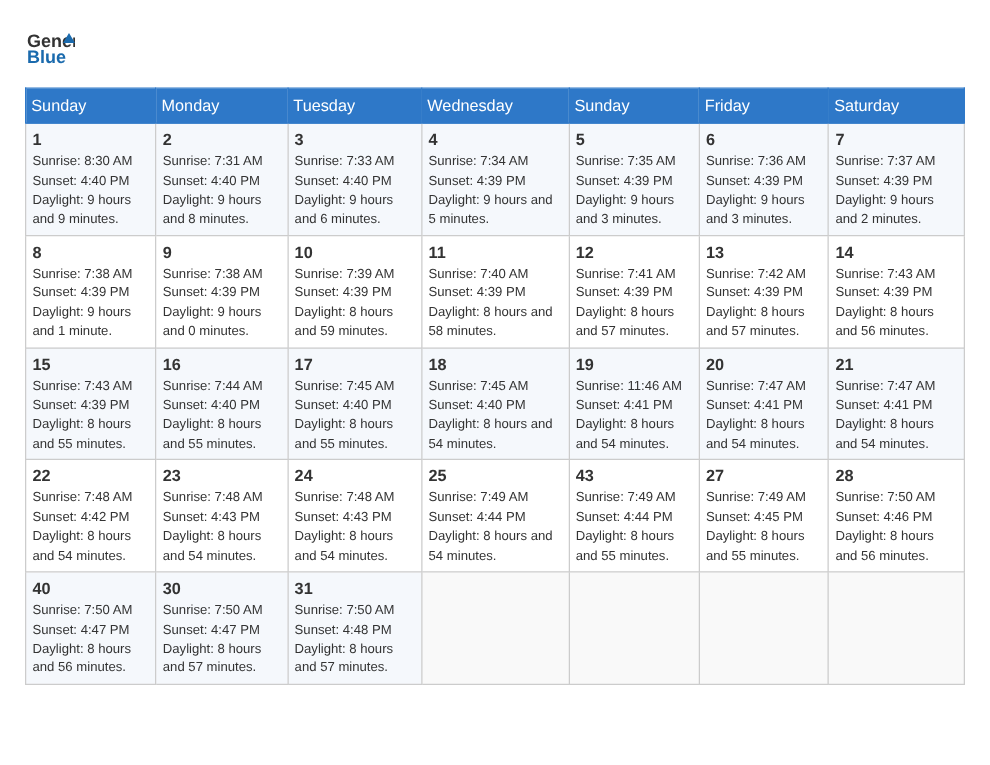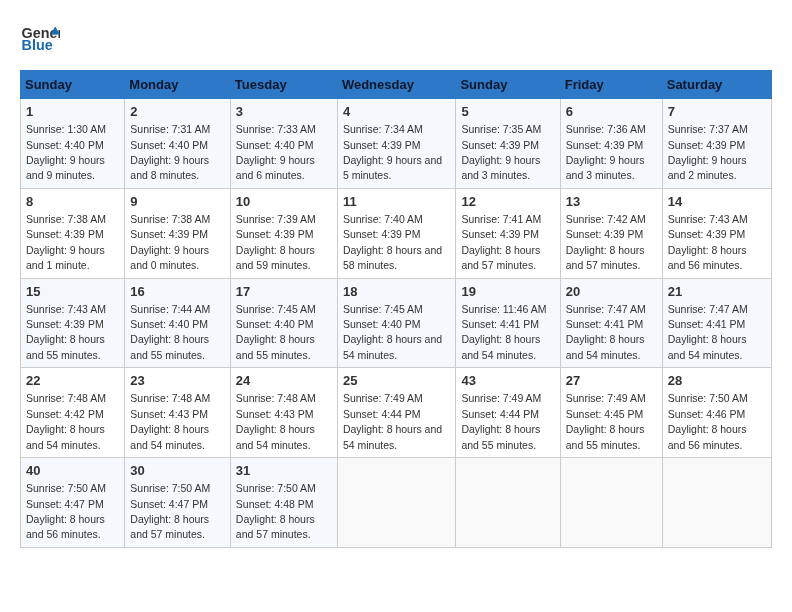--- a/index.html
+++ b/index.html
@@ -37,25 +37,25 @@
       font-size: 15px;
       color: #555;
     }
     table {
       width: 100%;
       border-collapse: collapse;
       font-size: 11px;
     }
     thead tr th {
       background-color: #2e78c8;
-      color: #0f172a;
+      color: #ffffff;
       padding: 6px 4px;
       text-align: left;
       font-size: 13px;
-      font-weight: bold;
+      font-weight: normal;
       border: 1px solid #2e78c8;
     }
     tbody tr td {
       border: 1px solid #ccc;
       vertical-align: top;
       padding: 4px 5px;
       min-height: 70px;
       height: 80px;
       background: #fff;
       color: #333;
@@ -105,21 +105,21 @@
         <th>Monday</th>
         <th>Tuesday</th>
         <th>Wednesday</th>
         <th>Sunday</th>
         <th>Friday</th>
         <th>Saturday</th>
       </tr>
   </thead>
   <tbody id="calendar-body">
   <tr>
-        <td><span class="day-num">1</span><span class="day-info">Sunrise: 1:30 AM</span><br><span class="day-info">Sunset: 4:40 PM</span><br><span class="day-info">Daylight: 9 hours and 9 minutes.</span></td>
+        <td><span class="day-num">1</span><span class="day-info">Sunrise: 8:30 AM</span><br><span class="day-info">Sunset: 4:40 PM</span><br><span class="day-info">Daylight: 9 hours and 9 minutes.</span></td>
         <td><span class="day-num">2</span><span class="day-info">Sunrise: 7:31 AM</span><br><span class="day-info">Sunset: 4:40 PM</span><br><span class="day-info">Daylight: 9 hours and 8 minutes.</span></td>
         <td><span class="day-num">3</span><span class="day-info">Sunrise: 7:33 AM</span><br><span class="day-info">Sunset: 4:40 PM</span><br><span class="day-info">Daylight: 9 hours and 6 minutes.</span></td>
         <td><span class="day-num">4</span><span class="day-info">Sunrise: 7:34 AM</span><br><span class="day-info">Sunset: 4:39 PM</span><br><span class="day-info">Daylight: 9 hours and 5 minutes.</span></td>
         <td><span class="day-num">5</span><span class="day-info">Sunrise: 7:35 AM</span><br><span class="day-info">Sunset: 4:39 PM</span><br><span class="day-info">Daylight: 9 hours and 3 minutes.</span></td>
         <td><span class="day-num">6</span><span class="day-info">Sunrise: 7:36 AM</span><br><span class="day-info">Sunset: 4:39 PM</span><br><span class="day-info">Daylight: 9 hours and 3 minutes.</span></td>
         <td><span class="day-num">7</span><span class="day-info">Sunrise: 7:37 AM</span><br><span class="day-info">Sunset: 4:39 PM</span><br><span class="day-info">Daylight: 9 hours and 2 minutes.</span></td>
       </tr>
       <tr>
         <td><span class="day-num">8</span><span class="day-info">Sunrise: 7:38 AM</span><br><span class="day-info">Sunset: 4:39 PM</span><br><span class="day-info">Daylight: 9 hours and 1 minute.</span></td>
         <td><span class="day-num">9</span><span class="day-info">Sunrise: 7:38 AM</span><br><span class="day-info">Sunset: 4:39 PM</span><br><span class="day-info">Daylight: 9 hours and 0 minutes.</span></td>

